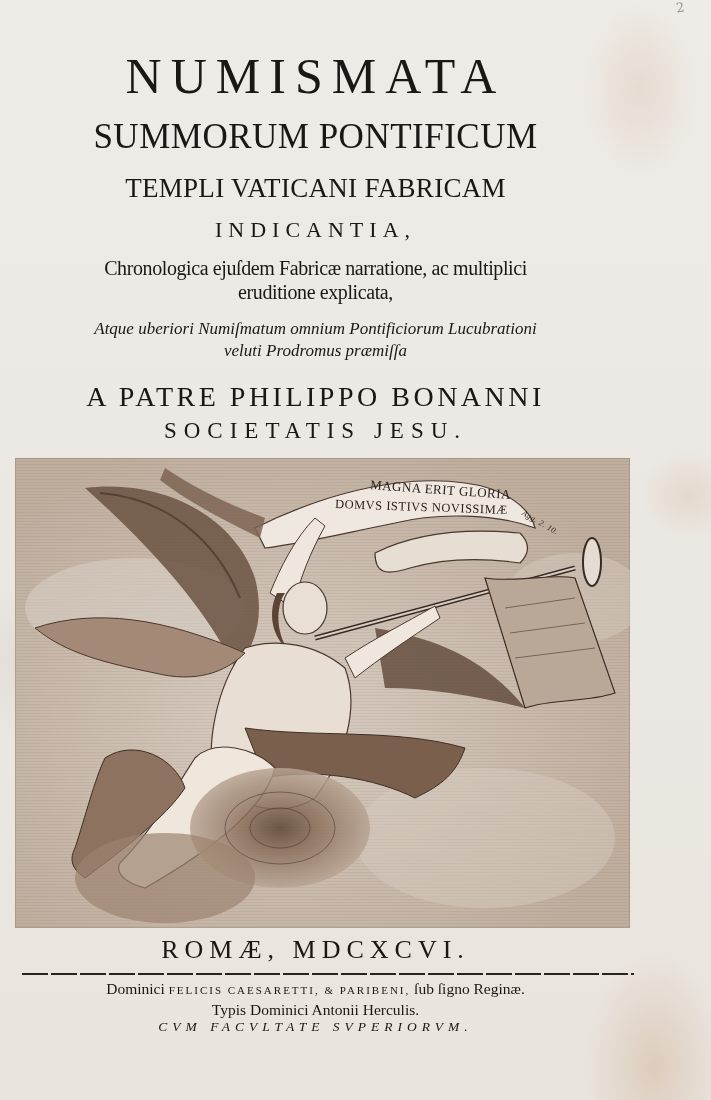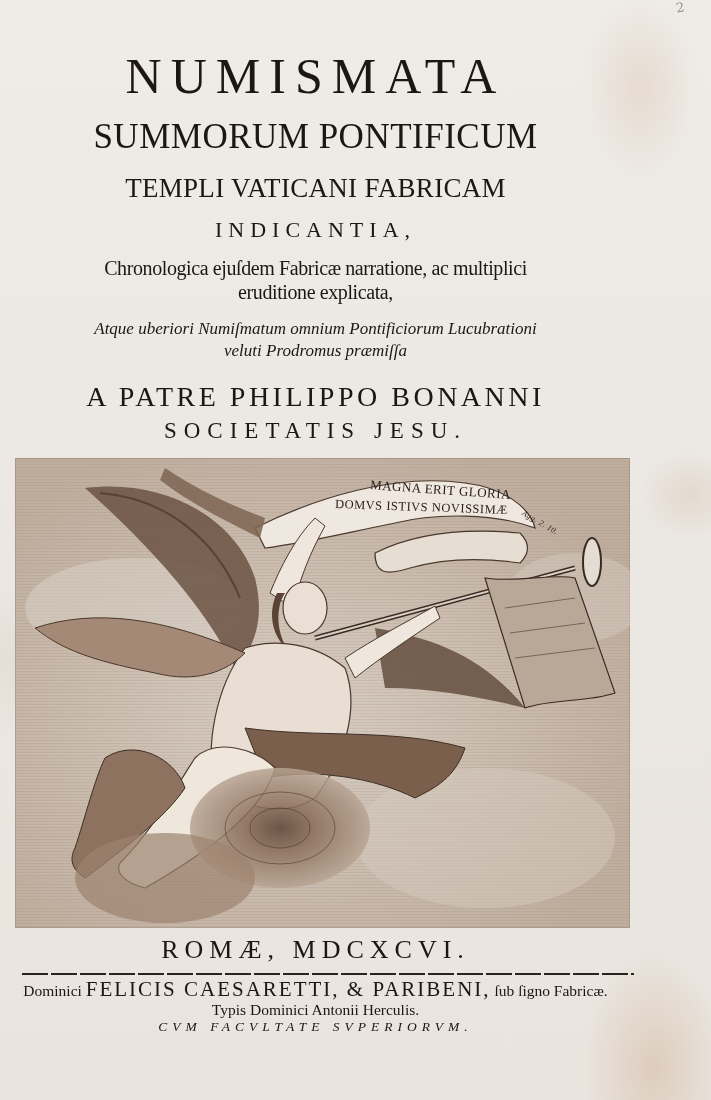--- a/index.html
+++ b/index.html
@@ -53,21 +53,21 @@
     .bt1 { left: 355px; top: 24px; transform: rotate(4deg); }
     .bt2 { left: 320px; top: 42px; transform: rotate(2deg); font-size: 12.5px; }
     .bt3 { left: 505px; top: 60px; transform: rotate(30deg); font-size: 8px; font-style: italic; }
 
     .t11 { top: 933px; font-size: 26px; letter-spacing: 6px; line-height: 34px; margin-left: -40px; }
     .rule {
       position: absolute; left: 22px; top: 973px; width: 612px; height: 2px;
       background: repeating-linear-gradient(90deg, #2a221d 0 26px, rgba(0,0,0,0) 26px 29px);
     }
     .t12 { top: 978px; font-size: 15.5px; line-height: 22px; margin-left: -40px; }
-    .t12 .caps { letter-spacing: 2px; font-size: 21px; }
+    .t12 .caps { letter-spacing: 2px; font-size: 11px; }
     .t13 { top: 999px; font-size: 15.5px; line-height: 22px; margin-left: -40px; }
     .t14 { top: 1017px; font-size: 13.5px; font-style: italic; letter-spacing: 5px; line-height: 20px; margin-left: -40px; }
   </style>
 </head>
 <body>
 
 <div class="page">
 
   <div class="corner-num">2</div>
 
@@ -141,18 +141,18 @@
     <div class="banner-text bt2">DOMVS ISTIVS NOVISSIMÆ</div>
     <div class="banner-text bt3">Agg. 2. 10.</div>
   </div>
 
   <div class="line t11">ROMÆ, MDCXCVI.</div>
   <div class="rule"></div>
 
   <div class="line t12">
     <span>Dominici</span>
     <span class="caps">FELICIS CAESARETTI, &amp; PARIBENI,</span>
-    <span>ſub ſigno Fabricæ.</span>
+    <span>ſub ſigno Reginæ.</span>
   </div>
   <div class="line t13">Typis Dominici Antonii Herculis.</div>
   <div class="line t14">CVM FACVLTATE SVPERIORVM.</div>
 
 </div>
 
 </body></html>

